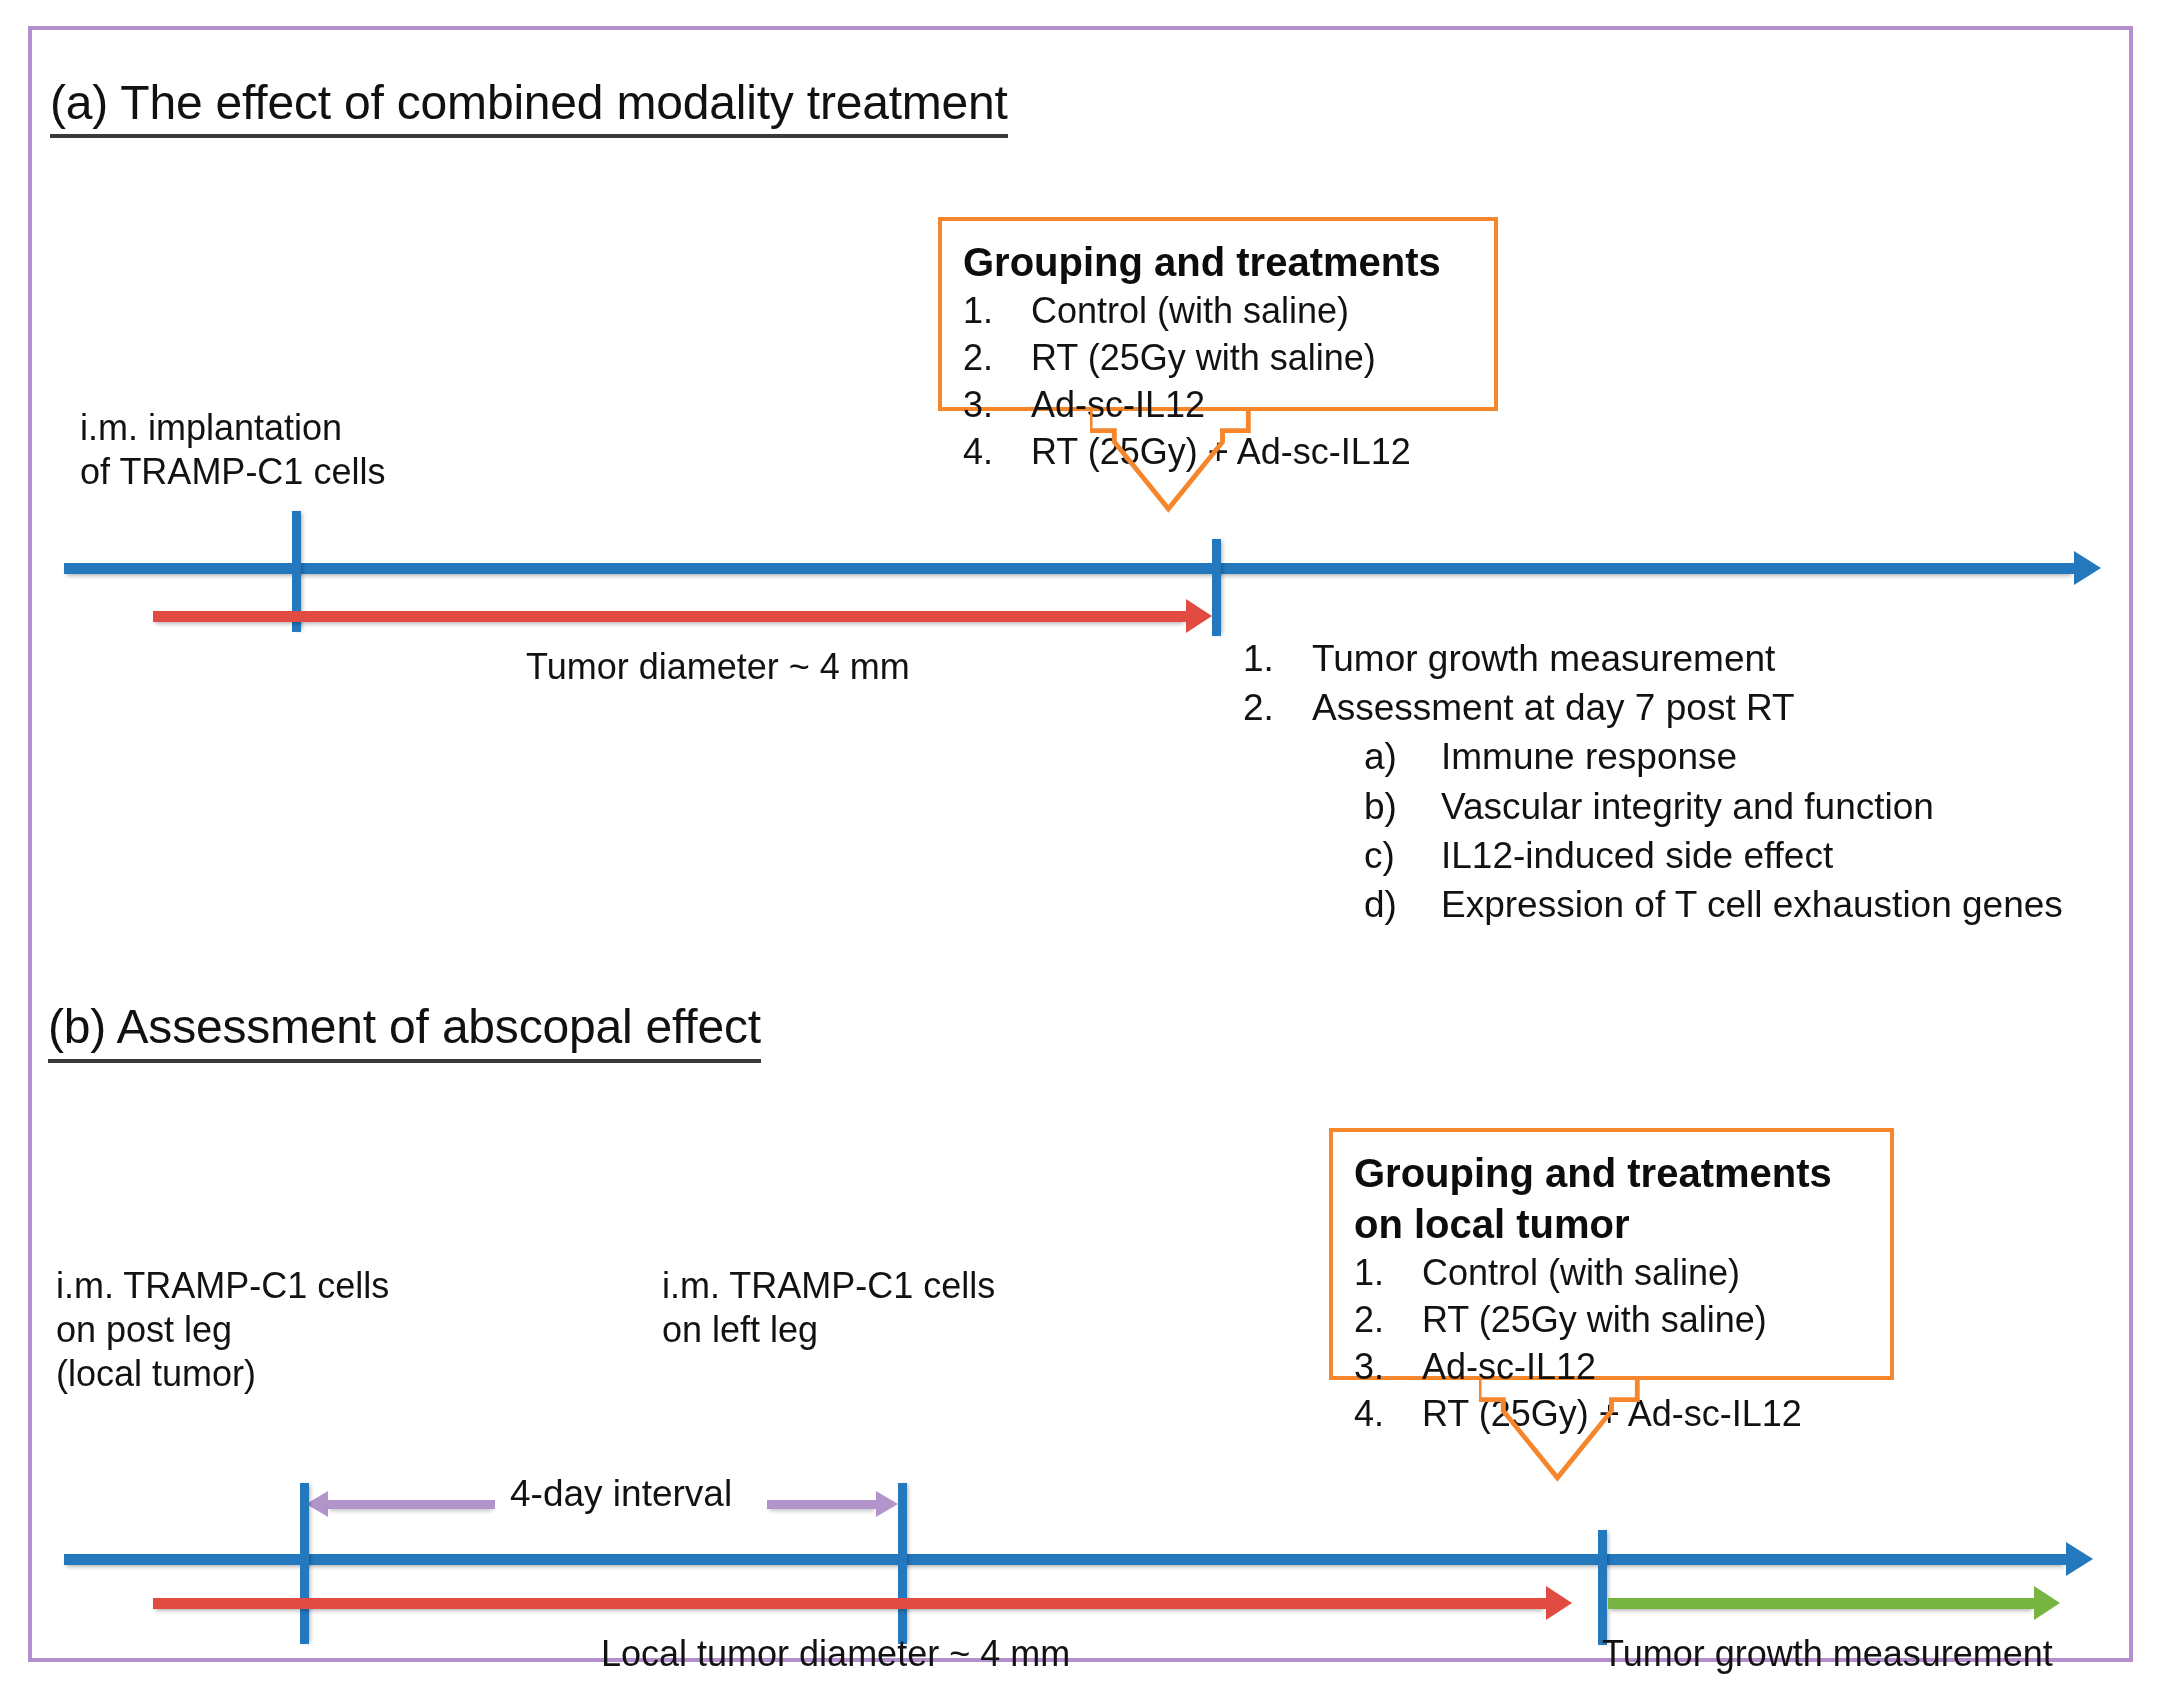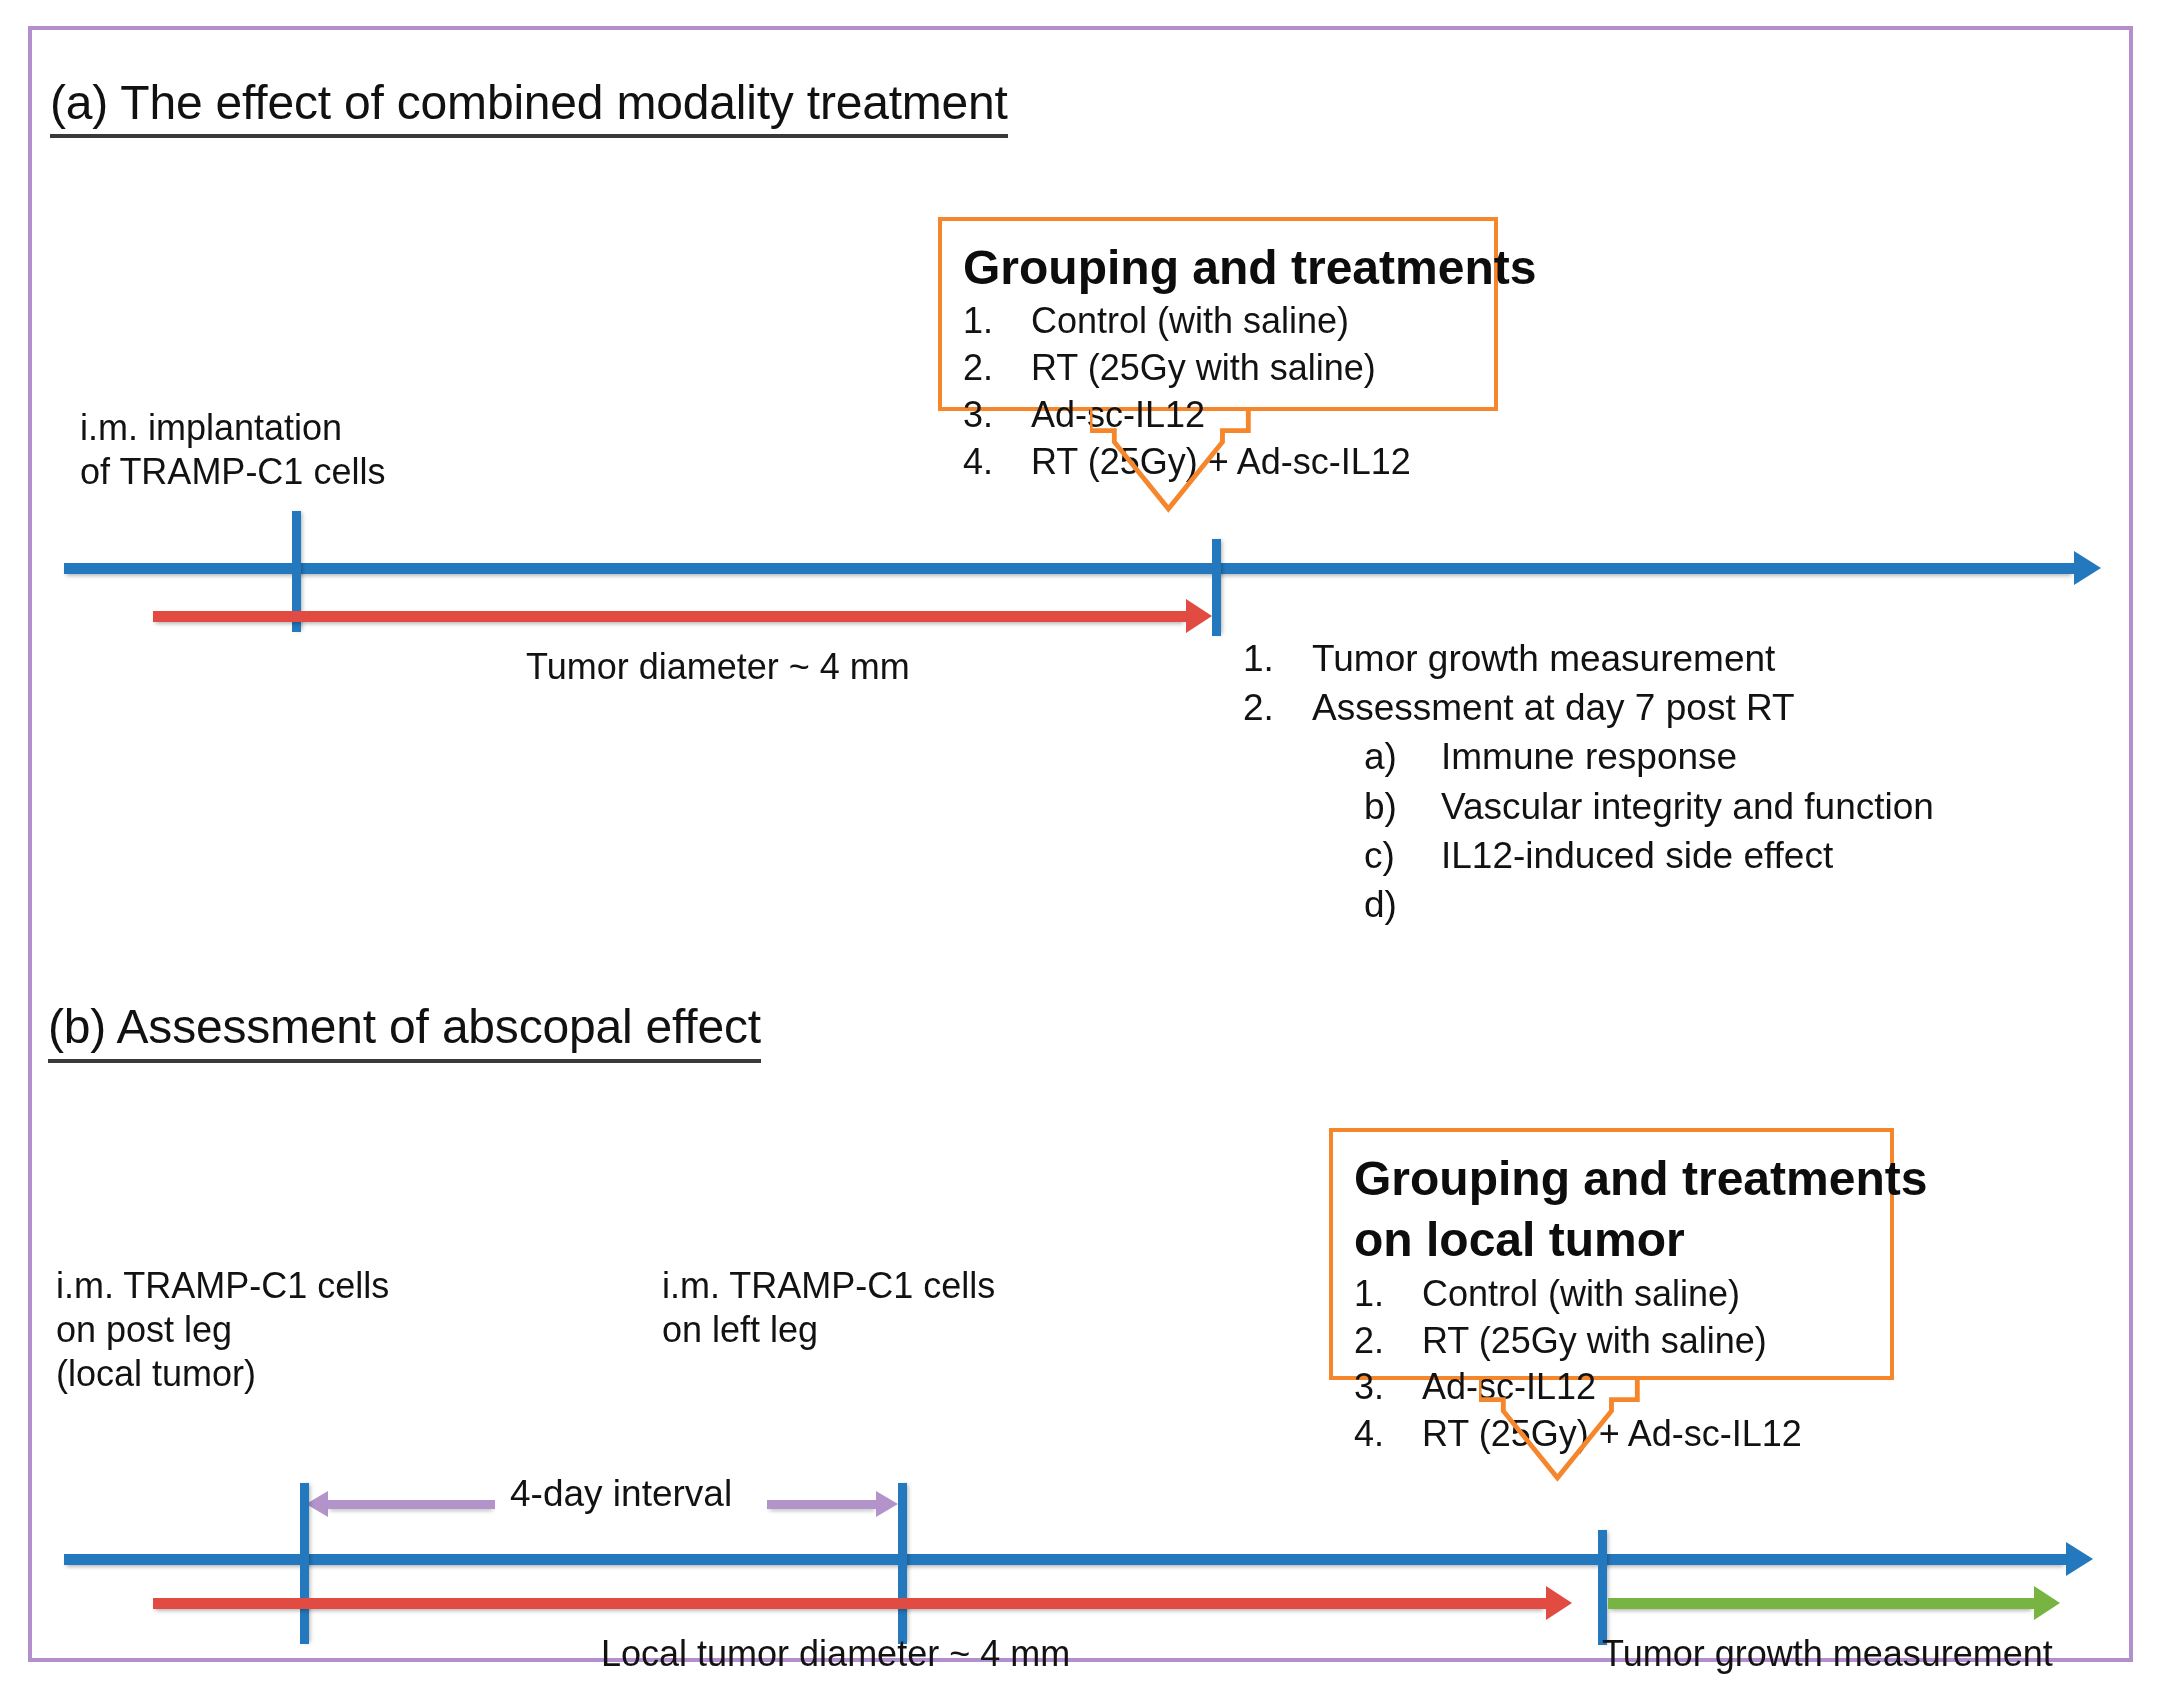--- a/index.html
+++ b/index.html
@@ -48,21 +48,21 @@
   .txt.center { }
 
   
   .orange-box {
     border: 4px solid #F5862B;
     background: #ffffff;
     box-sizing: border-box;
     padding: 16px 21px 16px 21px;
   }
   .orange-box .ob-title {
-    font-size: 48px;
+    font-size: 40px;
     font-weight: bold;
     color: #0d0d0d;
     line-height: 1.28;
     white-space: nowrap;
   }
   .ob-list { margin: 0; padding: 0; list-style: none; }
   .ob-list li {
     display: flex;
     font-size: 36px;
     color: #121212;
@@ -200,20 +200,21 @@
       <li>
         <span class="num">b)</span>
         <span>Vascular integrity and function</span>
       </li>
       <li>
         <span class="num">c)</span>
         <span>IL12-induced side effect</span>
       </li>
       <li>
         <span class="num">d)</span>
+        <span>Expression of T cell exhaustion genes</span>
       </li>
     </ul>
   </div>
 
   <div class="abs section-title" style="left:16px; top:969px;">
     <span class="u">(b) Assessment of abscopal effect</span>
   </div>
 
   <div class="abs orange-box" style="left:1297px; top:1098px; width:565px; height:252px;">
     <div class="ob-title">Grouping and treatments</div>

